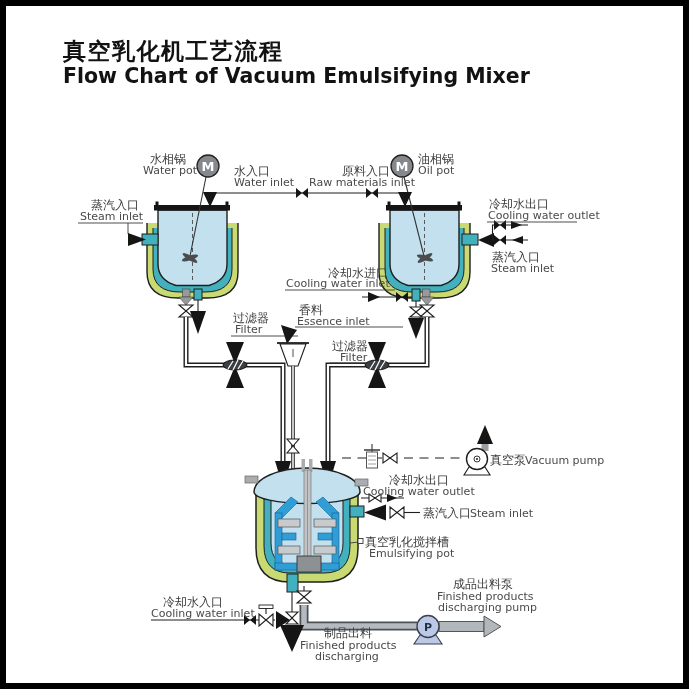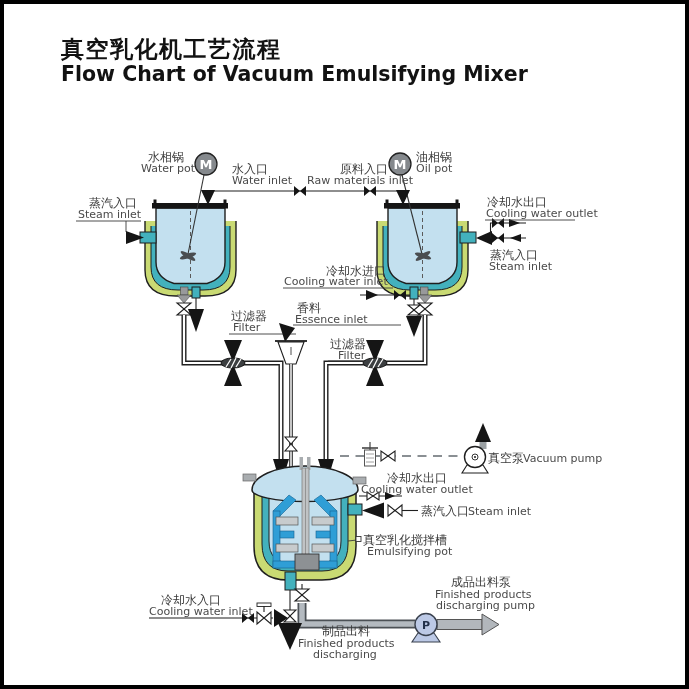--- a/index.html
+++ b/index.html
@@ -1,17 +1,17 @@
 <!DOCTYPE html>
 <html><head>
 <meta charset="utf-8">
 <style>
   html,body{margin:0;padding:0;background:#fff;}
   #stage{width:689px;height:689px;position:relative;background:#fff;
-         border:4px solid #000000;box-sizing:border-box;
+         border:6px solid #000000;box-sizing:border-box;
          font-family:"DejaVu Sans","Liberation Sans",sans-serif;}
   svg{display:block;}
   text{fill:#2b2b2b;font-family:"DejaVu Sans","Liberation Sans",sans-serif;}
   .ttl-zh{font-size:23px;font-weight:bold;fill:#121212;letter-spacing:1.5px;}
   .ttl-en{font-size:20.5px;font-weight:bold;fill:#121212;}
   .zh{font-size:12px;fill:#3a3a3a;}
   .en{font-size:11px;fill:#4a4a4a;}
   .mot{font-size:13px;font-weight:bold;fill:#ffffff;text-anchor:middle;}
   .pum{font-size:11px;font-weight:bold;fill:#22304a;text-anchor:middle;}
   .ln{stroke:#1f1f1f;stroke-width:1.1;fill:none;}

